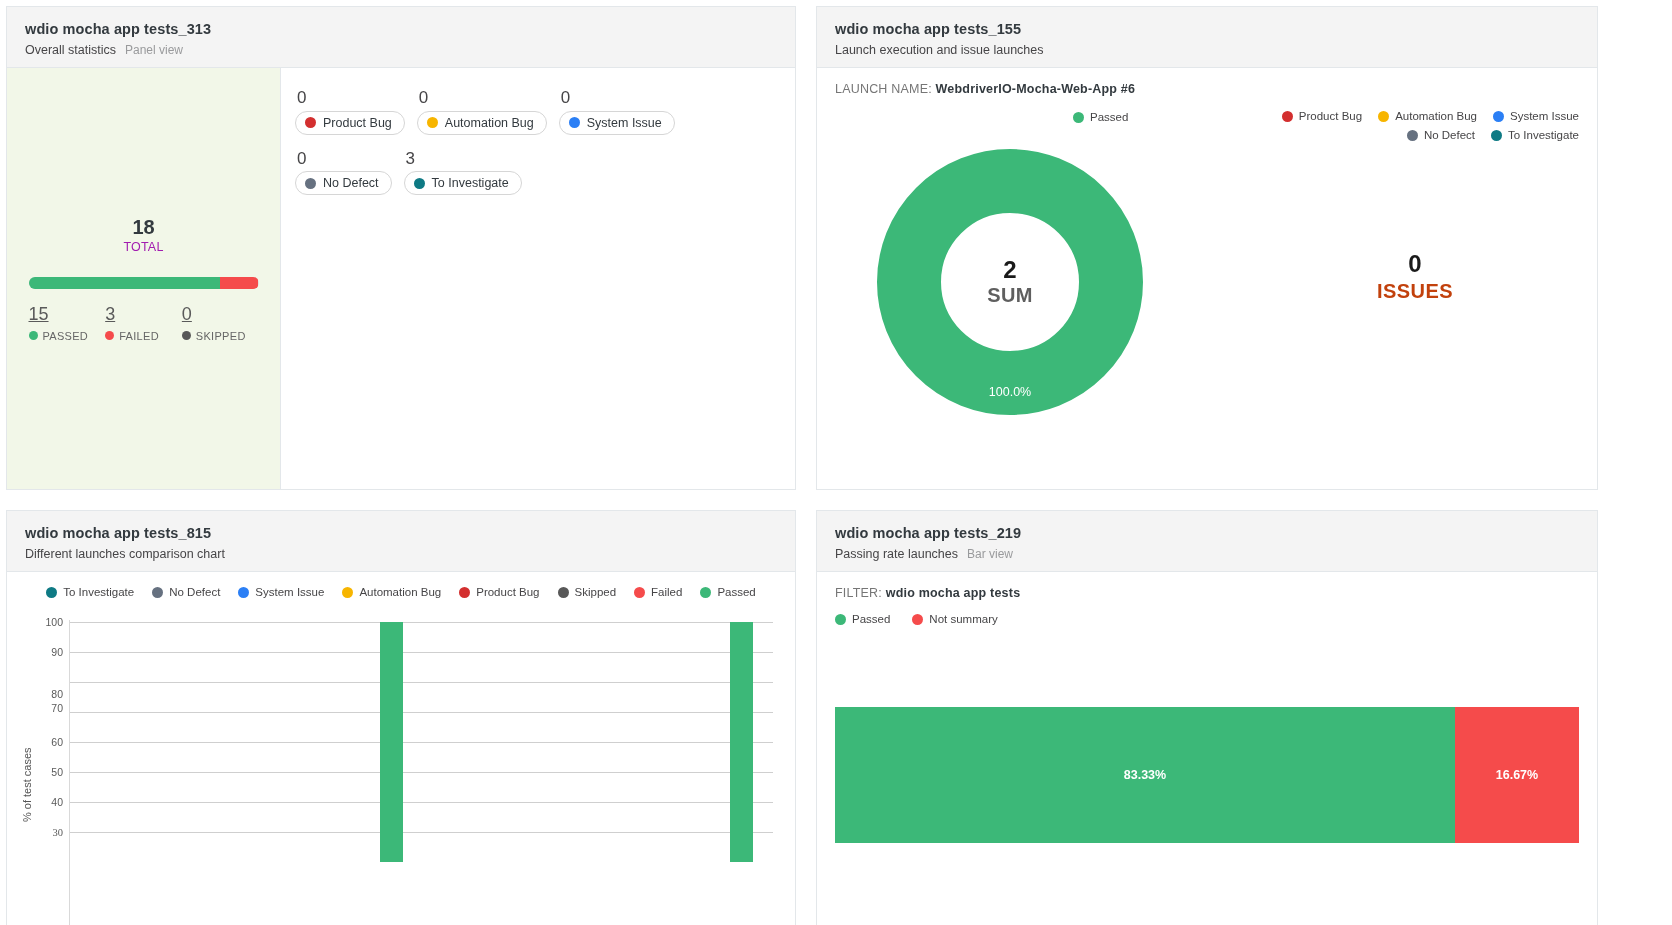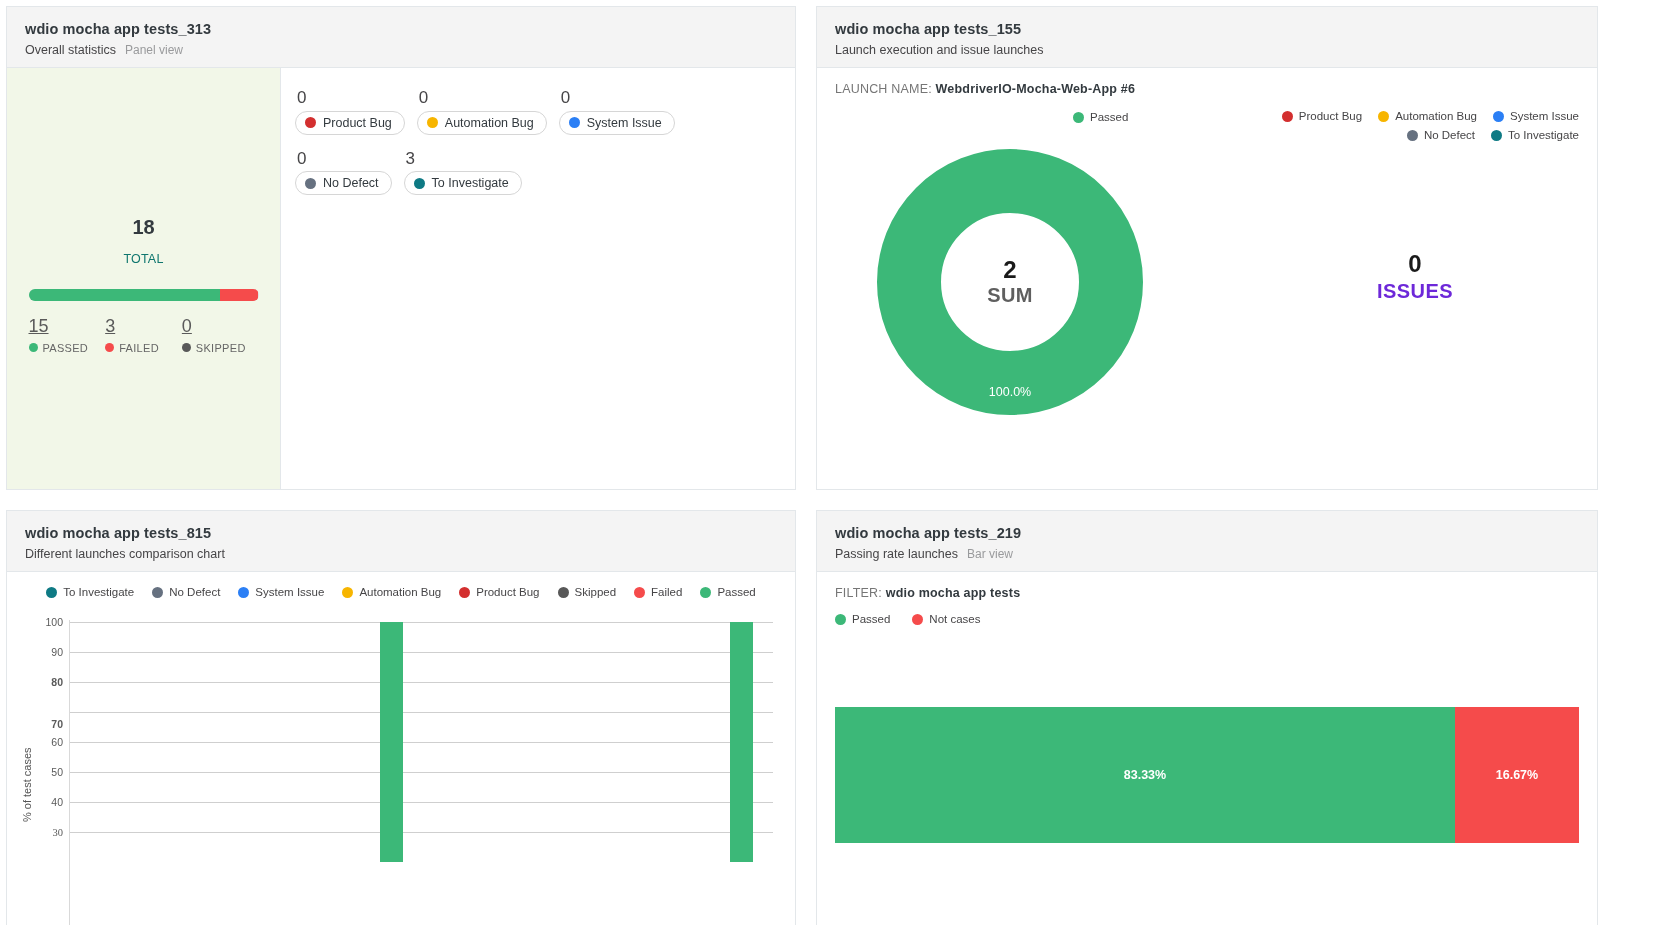--- a/index.html
+++ b/index.html
@@ -68,22 +68,22 @@
     padding-top: 148px;
   }
   .os-total-num {
     font-size: 20px;
     font-weight: bold;
     color: #333a3f;
     line-height: 1.1;
   }
   .os-total-lbl {
     font-size: 12.5px;
-    color: #0f766e;
-    margin-top: 14px;
+    color: #a21caf;
+    margin-top: 2px;
     letter-spacing: .2px;
   }
   .os-bar {
     margin-top: 23px;
     width: 230px;
     height: 12px;
     border-radius: 6px;
     overflow: hidden;
     display: flex;
     background: #e0e0e0;
@@ -195,21 +195,21 @@
     color: #ffffff;
   }
   .issues-block {
     position: absolute;
     left: 500px;
     top: 110px;
     text-align: center;
     width: 160px;
   }
   .issues-num { font-size: 24px; font-weight: bold; color: #1a1a1a; line-height: 1.1; }
-  .issues-lbl { font-size: 20px; font-weight: bold; color: #6d28d9; letter-spacing: .4px; margin-top: 3px; }
+  .issues-lbl { font-size: 20px; font-weight: bold; color: #c2410c; letter-spacing: .4px; margin-top: 3px; }
 
   
   .cc-body { flex-direction: column; padding: 14px 10px 0 10px; }
   .cc-legend {
     display: flex;
     justify-content: center;
     gap: 18px;
     font-size: 11.5px;
     color: #464547;
     flex-wrap: wrap;
@@ -472,22 +472,22 @@
             <span class="dot dot-11" style="background: rgb(60, 184, 120);"></span>
             <span>Passed</span>
           </span>
         </div>
 
       <div class="cc-plot">
         <div class="cc-ylabel">% of test cases</div>
         <div class="cc-ticks" id="cc-ticks">
             <div class="cc-tick" style="top: 2px;">100</div>
             <div class="cc-tick" style="top: 32px;">90</div>
-            <div class="cc-tick" style="top: 62px; font-weight: bold;">80</div>
-            <div class="cc-tick" style="top: 104px; font-weight: bold;">70</div>
+            <div class="cc-tick" style="top: 74px;">80</div>
+            <div class="cc-tick" style="top: 88px;">70</div>
             <div class="cc-tick" style="top: 122px;">60</div>
             <div class="cc-tick" style="top: 152px;">50</div>
             <div class="cc-tick" style="top: 182px;">40</div>
             <div class="cc-tick" style="top: 212px; font-family: Liberation Serif, serif;">30</div>
           </div>
         <div class="cc-grid" id="cc-grid">
             <div class="cc-gridline" style="top: 2px;"></div>
             <div class="cc-gridline" style="top: 32px;"></div>
             <div class="cc-gridline" style="top: 62px;"></div>
             <div class="cc-gridline" style="top: 92px;"></div>
@@ -515,21 +515,21 @@
         <span>FILTER:</span>
         <b>wdio mocha app tests</b>
       </div>
       <div class="pr-legend" id="pr-legend">
           <span class="lg-item">
             <span class="dot dot-11" style="background: rgb(60, 184, 120);"></span>
             <span>Passed</span>
           </span>
           <span class="lg-item">
             <span class="dot dot-11" style="background: rgb(245, 75, 75);"></span>
-            <span>Not cases</span>
+            <span>Not summary</span>
           </span>
         </div>
       <div class="pr-barwrap" id="pr-bar">
           <div class="pr-seg" style="width: 83.33%; background: rgb(60, 184, 120);">83.33%</div>
           <div class="pr-seg" style="width: 16.67%; background: rgb(245, 75, 75);">16.67%</div>
         </div>
     </div>
   </section>
 
 </div>

